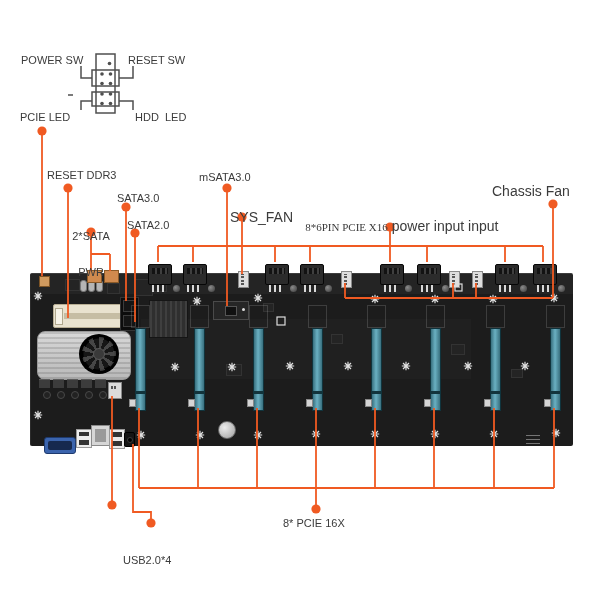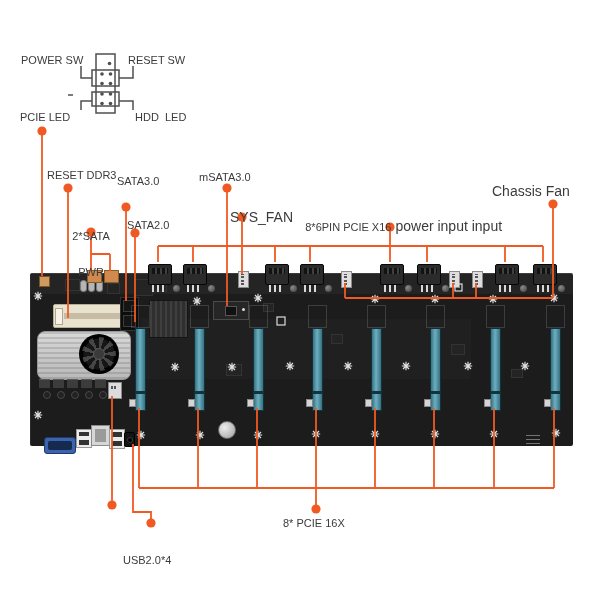--- a/index.html
+++ b/index.html
@@ -1,20 +1,20 @@
 <!DOCTYPE html>
 <html><head>
 <meta charset="utf-8">
 <style>
   html,body{margin:0;padding:0;background:#ffffff;}
   .canvas{position:relative;width:600px;height:600px;background:#ffffff;overflow:hidden;
           font-family:"Liberation Sans","DejaVu Sans",sans-serif;}
   .lbl{position:absolute;color:#3b3b3b;font-size:11px;line-height:1.1;white-space:pre;z-index:6;}
   .lbl.big{font-size:14px;}
-  .lbl .sm{font-size:11px;}
+  .lbl .sm{font-size:11px;font-family:Liberation Serif, serif;}
   .lbl .bg{font-size:14px;margin-left:4px;}
   .lbl.center{text-align:center;}
   .art{position:absolute;left:0;top:0;z-index:5;pointer-events:none;}
   
   .board{position:absolute;left:30px;top:273px;width:542px;height:172px;background:#1c1c1c;
          border-top:1px solid #3d3d3d;border-left:1px solid #2c2c2c;border-radius:2px;z-index:1;}
   .board .patch1{position:absolute;left:0;top:0;width:542px;height:20px;background:rgba(255,255,255,.035);}
   .board .patch2{position:absolute;left:110px;top:45px;width:330px;height:60px;background:rgba(255,255,255,.02);}
   .brd{position:absolute;}
   .fpconn{left:8px;top:2px;width:9px;height:9px;background:#cf9a5f;border:1px solid #7d5426;}
@@ -82,21 +82,21 @@
   <div class="lbl" style="left:21px;top:54px">POWER SW</div>
   <div class="lbl" style="left:128px;top:54px">RESET SW</div>
   <div class="lbl" style="left:20px;top:111px">PCIE LED</div>
   <div class="lbl" style="left:135px;top:111px">HDD  LED</div>
 
   <div class="lbl" style="left:47px;top:169px">RESET DDR3</div>
   <div class="lbl center" style="left:68px;top:206px;width:46px">
     <div>2*SATA</div>
     <div>PWR</div>
   </div>
-  <div class="lbl" style="left:117px;top:175px">SATA3.0</div>
+  <div class="lbl" style="left:117px;top:192px">SATA3.0</div>
   <div class="lbl" style="left:127px;top:219px">SATA2.0</div>
   <div class="lbl" style="left:199px;top:171px">mSATA3.0</div>
   <div class="lbl big" style="left:230px;top:210px">SYS_FAN</div>
   <div class="lbl" style="left:293px;top:207px">
     <span class="sm">8*6PIN PCIE X16</span><span class="bg">power input input</span>
   </div>
   <div class="lbl big" style="left:492px;top:184px">Chassis Fan</div>
   <div class="lbl" style="left:123px;top:554px">USB2.0*4</div>
   <div class="lbl" style="left:283px;top:517px">8* PCIE 16X</div>
 

